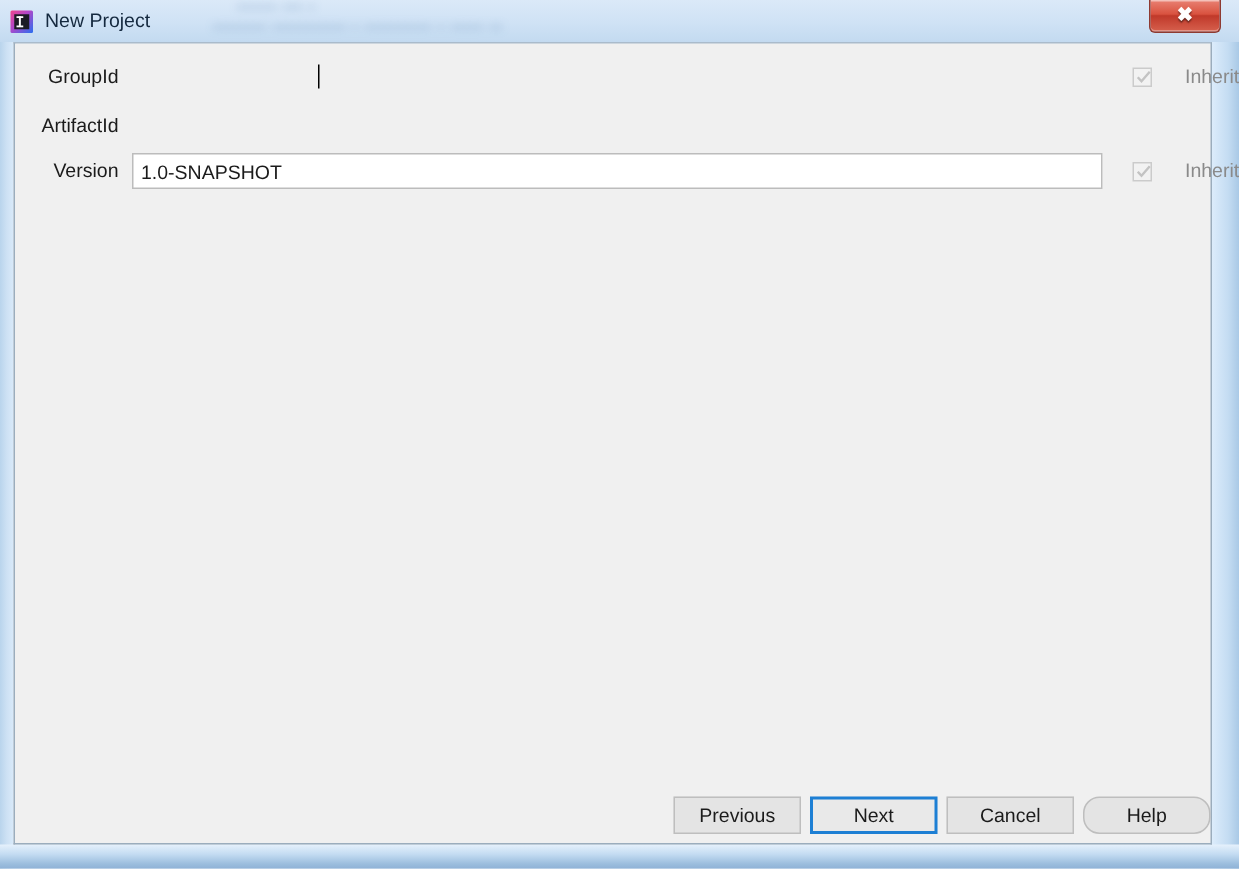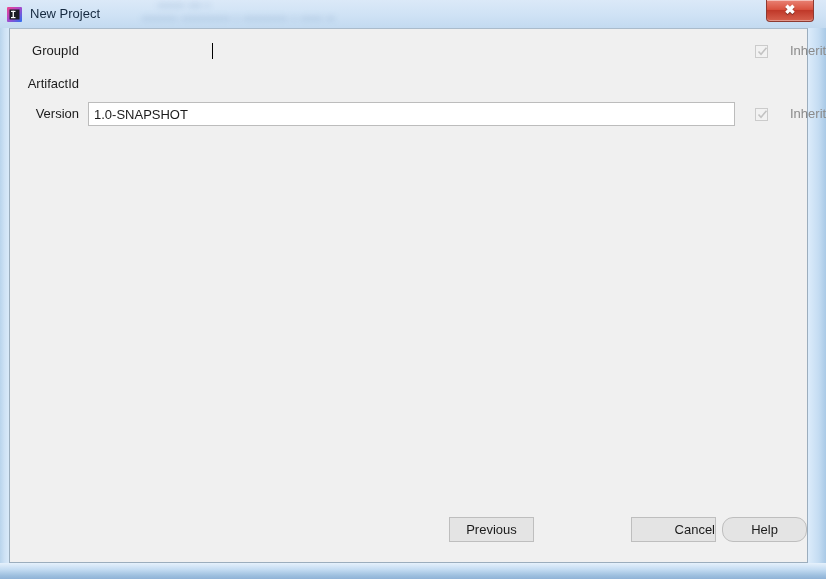--- a/index.html
+++ b/index.html
@@ -203,21 +203,21 @@
     font-size: 13px;
     color: #8a8a8a;
     line-height: 16px;
     white-space: nowrap;
   }
 
   
   .buttons {
     position: absolute;
     left: 0;
-    top: 484px;
+    top: 498px;
     width: 799px;
     height: 36px;
     padding-left: 12px;
   }
   .btn {
     position: absolute;
     top: 4px;
     height: 25px;
     box-sizing: border-box;
     background: #e4e4e4;
@@ -228,21 +228,21 @@
     text-align: center;
     line-height: 23px;
     cursor: pointer;
     padding: 0;
   }
   .btn-previous { left: 439px; width: 85px; }
   .btn-next     { left: 530px; width: 85px;
                   border: 2px solid #1d7fd4;
                   background: #e9e9e9;
                   line-height: 21px; }
-  .btn-cancel   { left: 621px; width: 85px; text-align: right; }
+  .btn-cancel   { left: 621px; width: 85px; }
   .btn-help     { left: 712px; width: 85px; border-radius: 11px; }
 </style>
 </head>
 <body>
 
 <div class="window">
 
   <div class="frame-edge-left"></div>
   <div class="frame-edge-right"></div>
   <div class="frame-edge-bottom"></div>
@@ -309,18 +309,19 @@
             </svg>
           </span>
           <span class="inherit-label">Inherit</span>
         </div>
       </div>
 
     </div>
 
     <div class="buttons">
       <button class="btn btn-previous">Previous</button>
+      <button class="btn btn-next">Next</button>
       <button class="btn btn-cancel">Cancel</button>
       <button class="btn btn-help">Help</button>
     </div>
 
   </div>
 </div>
 
 </body></html>

